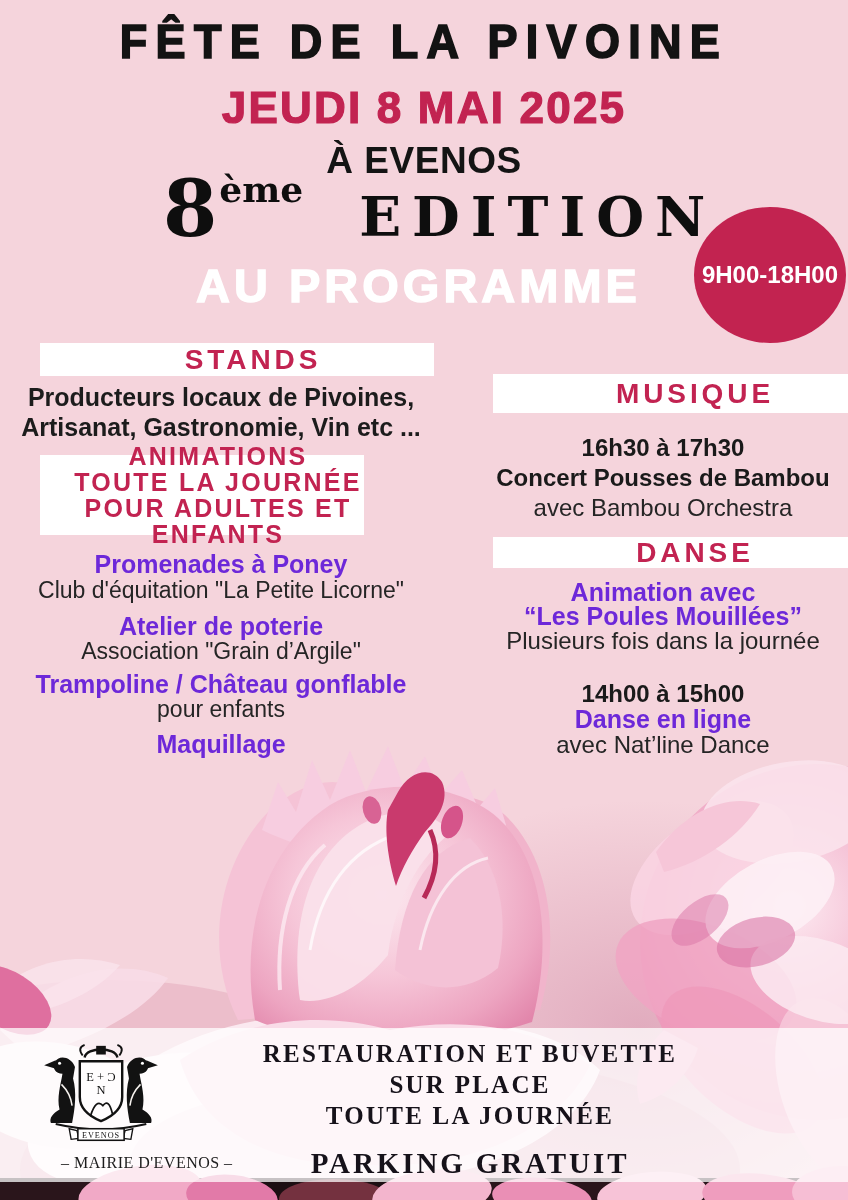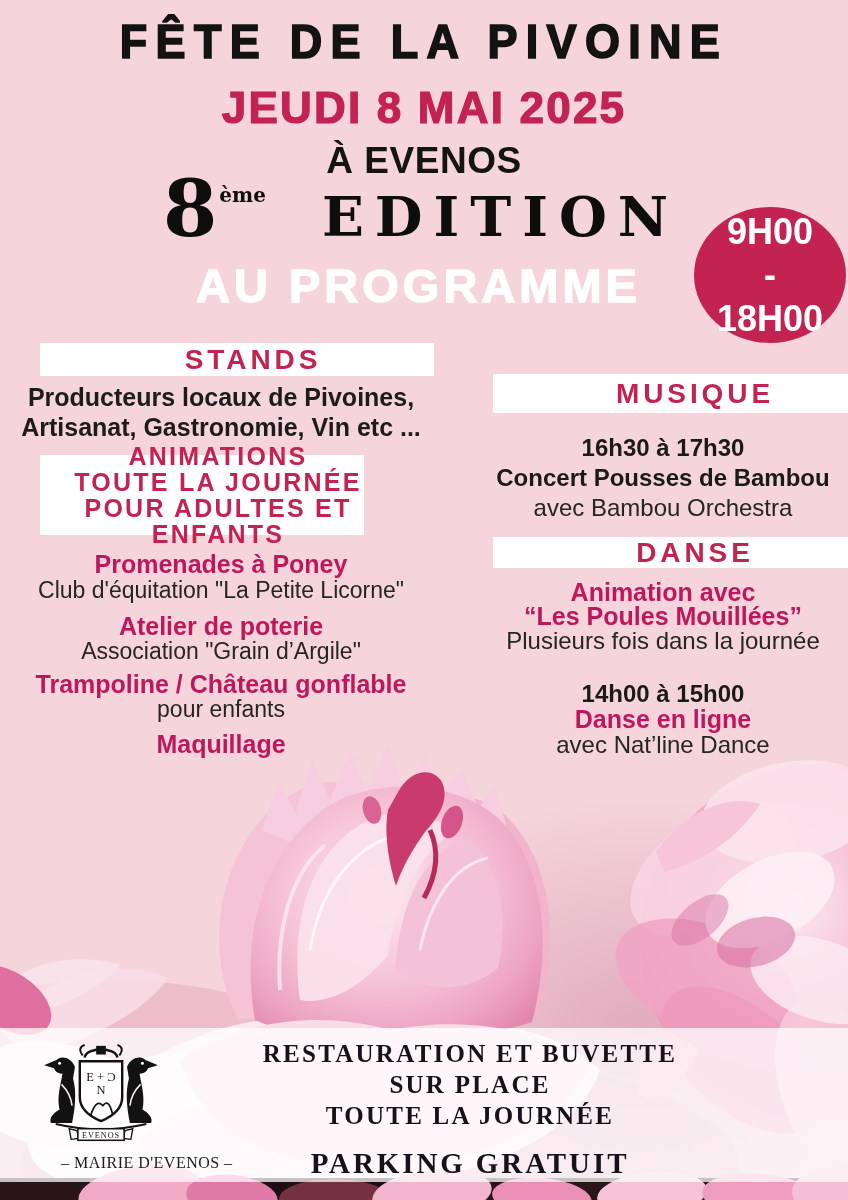--- a/index.html
+++ b/index.html
@@ -29,48 +29,48 @@
     top:140px;left:0;width:848px;
     font-size:37px;font-weight:bold;color:#141414;
     letter-spacing:0.015em;
   }
   .edition-row{
     top:170px;left:163px;
     display:flex;align-items:baseline;
     font-family:"DejaVu Serif","Liberation Serif",serif;color:#0e0e0e;
   }
   .ed-num{font-size:78px;font-weight:bold;line-height:1;}
-  .ed-sup{font-size:20px;font-weight:bold;position:relative;top:-34px;margin-left:2px;}
+  .ed-sup{font-size:36px;font-weight:bold;position:relative;top:-34px;margin-left:2px;}
   .ed-word{font-size:55px;font-weight:bold;letter-spacing:0.2em;margin-left:56px;}
   .program{
     top:258px;left:0;width:837px;
     font-size:47px;font-weight:bold;color:#ffffff;
     letter-spacing:0.085em;
     -webkit-text-stroke:1.4px #ffffff;
   }
   .hours-badge{
     left:694px;top:207px;width:152px;height:136px;
     background:#c22350;border-radius:50%;
-    display:flex;flex-direction:column;justify-content:center;align-items:center;
-    color:#fff;font-weight:bold;font-size:36px;line-height:1.2;
+    display:flex;flex-direction:row;justify-content:center;align-items:center;
+    color:#fff;font-weight:bold;font-size:24px;line-height:1.2;
   }
 
   
   .white-box{
     background:#ffffff;color:#c22351;font-weight:bold;
     display:flex;flex-direction:column;justify-content:center;text-align:center;padding-left:32px;
   }
   .box-stands{left:40px;top:343px;width:362px;height:33px;font-size:28px;letter-spacing:0.14em;}
   .box-anim{left:40px;top:455px;width:292px;height:80px;font-size:25px;letter-spacing:0.09em;line-height:26px;}
   .box-musique{left:493px;top:374px;width:340px;height:39px;font-size:28px;letter-spacing:0.14em;}
   .box-danse{left:493px;top:537px;width:340px;height:31px;font-size:28px;letter-spacing:0.14em;}
 
   .lline{left:10px;width:422px;text-align:center;}
   .rline{left:493px;width:340px;text-align:center;}
-  .b25{font-size:25px;font-weight:bold;color:#be185d;}
+  .b25{font-size:25px;font-weight:bold;color:#6d28d9;}
   .b24{font-size:24px;font-weight:bold;color:#1a1a1a;}
   .r23{font-size:23px;color:#252525;}
   .r24{font-size:24px;color:#252525;}
   .stands-lines{top:382px;font-size:25px;font-weight:bold;color:#1c1c1c;line-height:30px;}
 
   
   .band{left:0;top:1028px;width:848px;height:154px;background:rgba(255,255,255,0.74);}
   .footer-center{
     left:140px;top:1038px;width:660px;text-align:center;
     font-family:"Liberation Serif",serif;font-weight:bold;color:#16121a;

